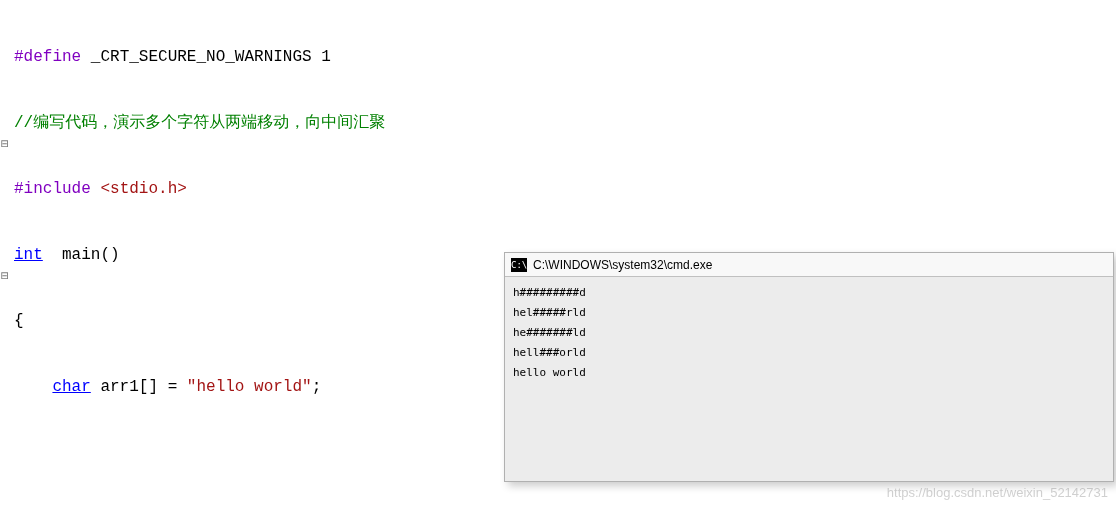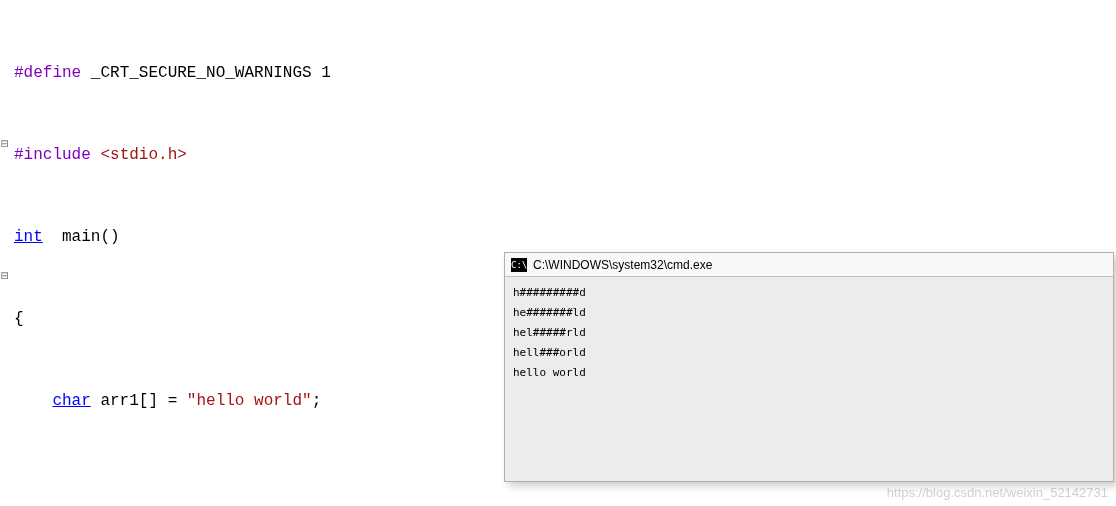--- a/index.html
+++ b/index.html
@@ -31,21 +31,21 @@
     color: #808080;
     font-size: 13px;
     text-align: left;
     padding-left: 1px;
   }
   .code-lines {
     position: absolute;
     left: 14px;
     top: 2px;
   }
-  .code-lines div { height: 22px; margin-top: 16px; }
+  .code-lines div { height: 22px; }
   .kw { color: #0000FF; text-decoration: underline; }
   .preproc { color: #8000C0; }
   .comment { color: #008000; }
   .inc { color: #A31515; }
   .str { color: #A31515; }
   .plain { color: #000000; }
   .terminal {
     position: absolute;
     left: 504px;
     top: 252px;
@@ -97,20 +97,21 @@
 
 <div class="editor">
   <div class="gutter">
     <div></div><div></div>
     <div>⊟</div>
     <div></div>
     <div>⊟</div>
   </div>
   <div class="code-lines">
     <div><span class="preproc">#define</span><span class="plain"> _CRT_SECURE_NO_WARNINGS 1</span></div>
+    <div><span class="comment">//编写代码，演示多个字符从两端移动，向中间汇聚</span></div>
     <div><span class="preproc">#include </span><span class="inc">&lt;stdio.h&gt;</span></div>
     <div><span class="kw">int</span><span class="plain">  main()</span></div>
     <div><span class="plain">{</span></div>
     <div><span class="plain">    </span><span class="kw">char</span><span class="plain"> arr1[] = </span><span class="str">"hello world"</span><span class="plain">;</span></div>
     
     
     
     
     
     
@@ -124,20 +125,20 @@
   </div>
 </div>
 
 <div class="terminal">
   <div class="titlebar">
     <div class="cmd-icon">C:\</div>
     <span>C:\WINDOWS\system32\cmd.exe</span>
   </div>
   <div class="terminal-body">
     <div>h#########d</div>
+    <div>hel#####rld</div>
     <div>he#######ld</div>
-    <div>hel#####rld</div>
     <div>hell###orld</div>
     <div>hello world</div>
   </div>
 </div>
 
 <div class="watermark">https://blog.csdn.net/weixin_52142731</div>
 
 </body></html>

